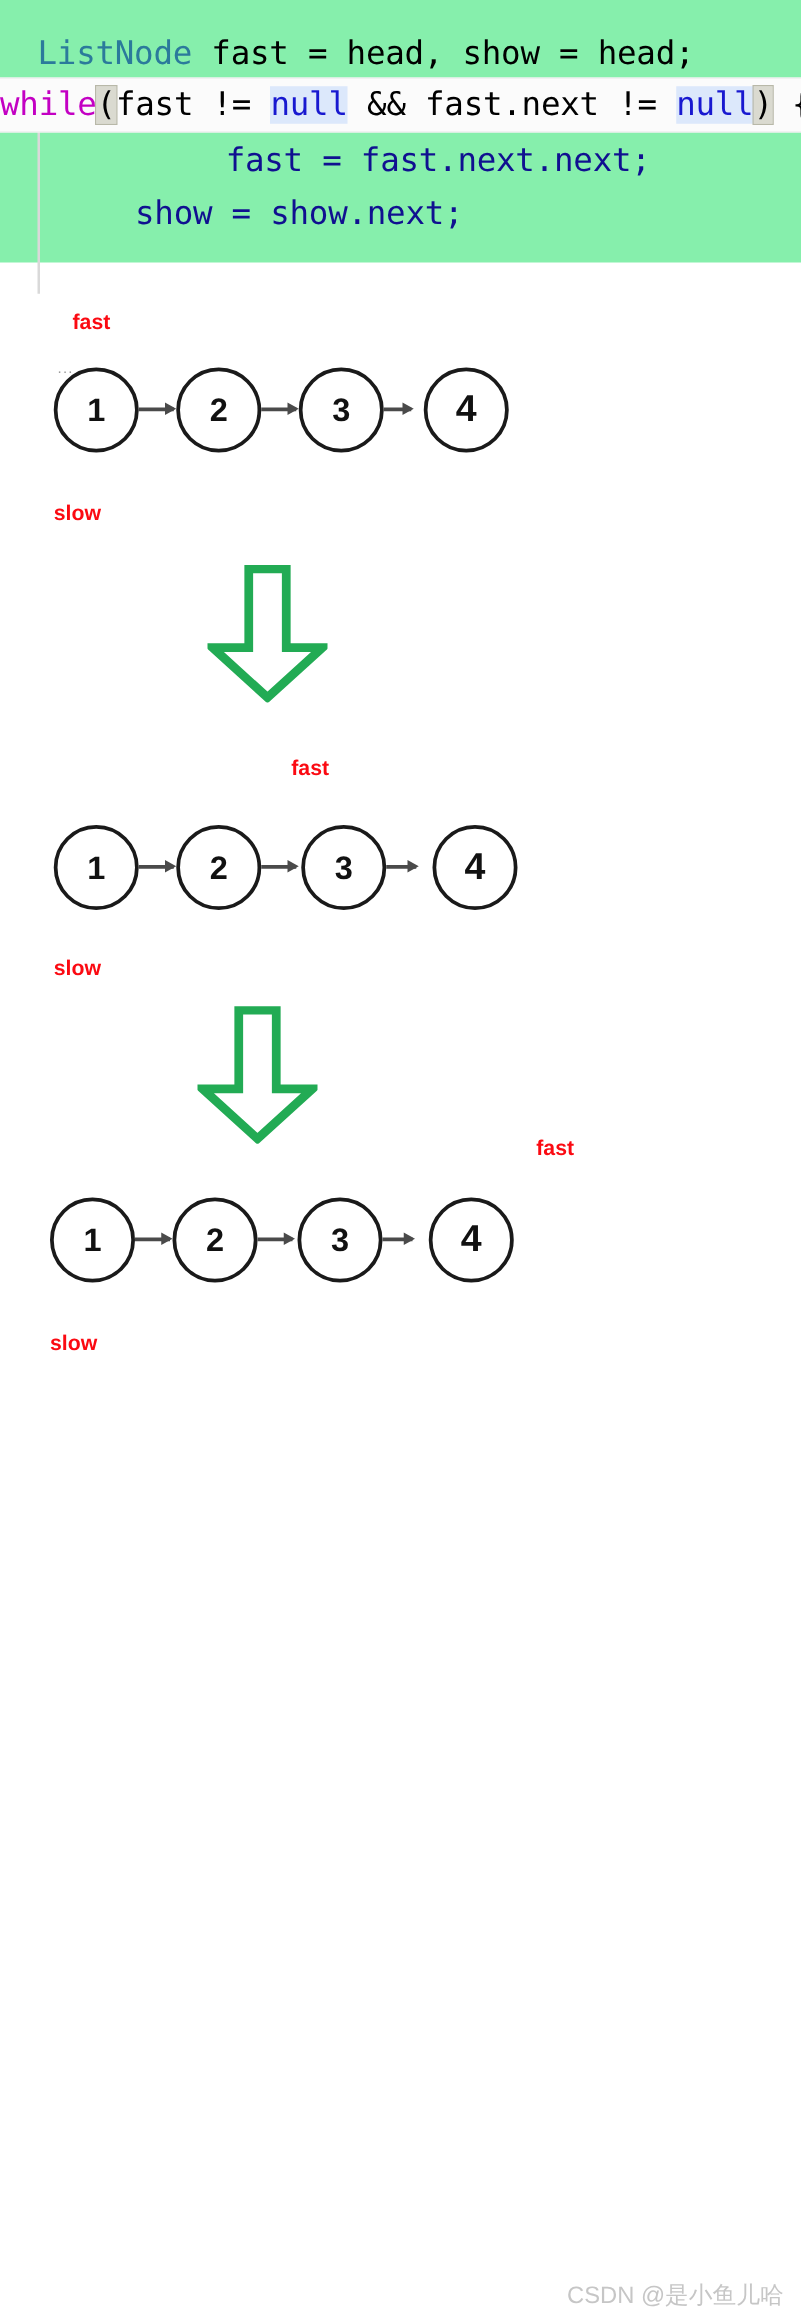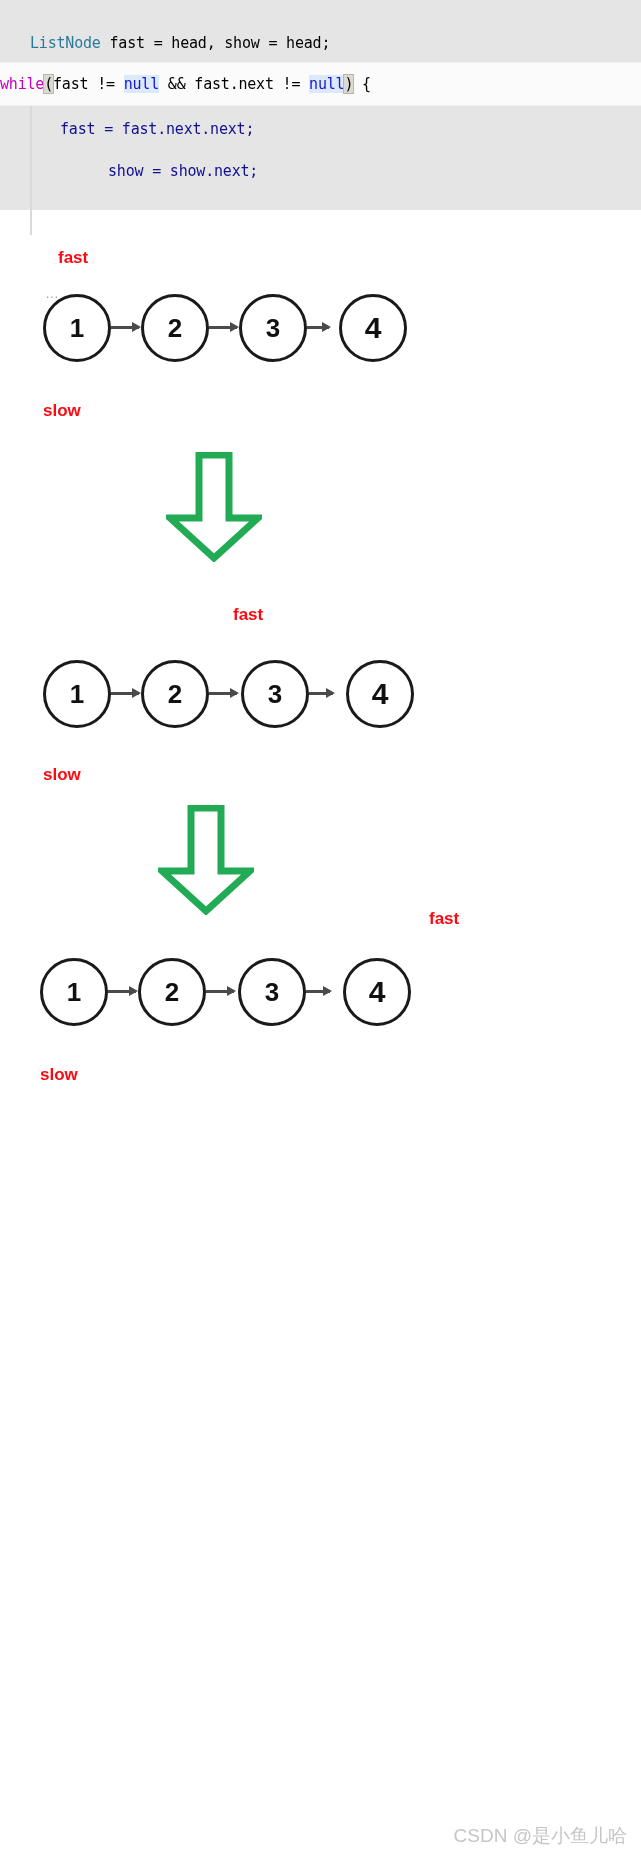--- a/index.html
+++ b/index.html
@@ -16,37 +16,37 @@
     font-family: "Liberation Sans", sans-serif;
   }
 
   
   .code-block {
     position: absolute;
     left: 0;
     top: 0;
     width: 641px;
     height: 210px;
-    background: #e5e5e5;
+    background: #86efac;
     font-family: "DejaVu Sans Mono", "Liberation Mono", monospace;
-    font-size: 15px;
+    font-size: 26px;
     letter-spacing: -0.2px;
   }
   .code-line {
     position: absolute;
     left: 0;
     width: 641px;
     height: 42px;
     line-height: 42px;
     white-space: pre;
     color: #000000;
   }
   .code-line.l1 { top: 22px; }
   .code-line.l2 { top: 62px; background: #fbfbfb; border-top: 1px solid #eeeeee; border-bottom: 1px solid #eeeeee; }
-  .code-line.l3 { top: 108px; }
+  .code-line.l3 { top: 108px; text-align: center; }
   .code-line.l4 { top: 150px; margin-left: 48px; }
   .code-indent { display: inline-block; width: 30px; }
   .tok-type   { color: #2b7a9b; }
   .tok-kw     { color: #c300c3; font-weight: normal; }
   .tok-null   { color: #1818d0; background: #dce8fb; }
   .tok-var    { color: #101090; }
   .tok-plain  { color: #000000; }
   .tok-paren  { color: #000000; background: #dadad0; outline: 1px solid #b8b8a8; }
   .gutter-bar {
     position: absolute;

